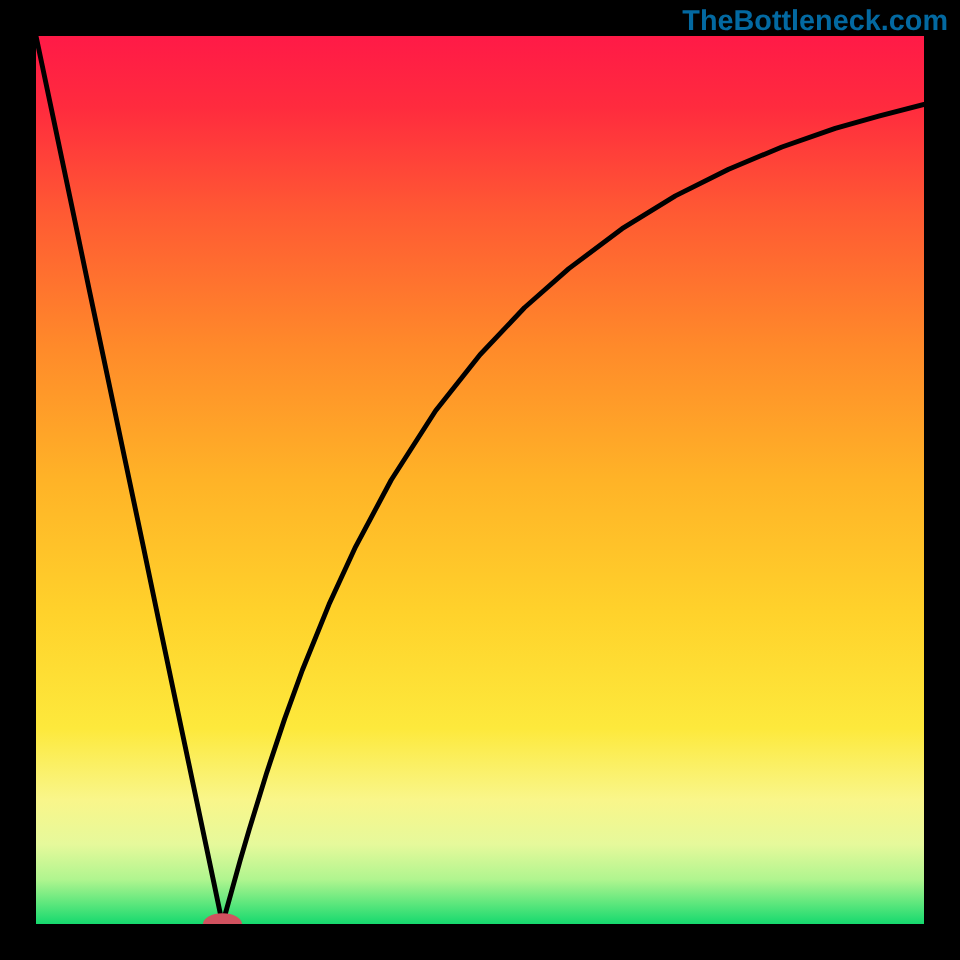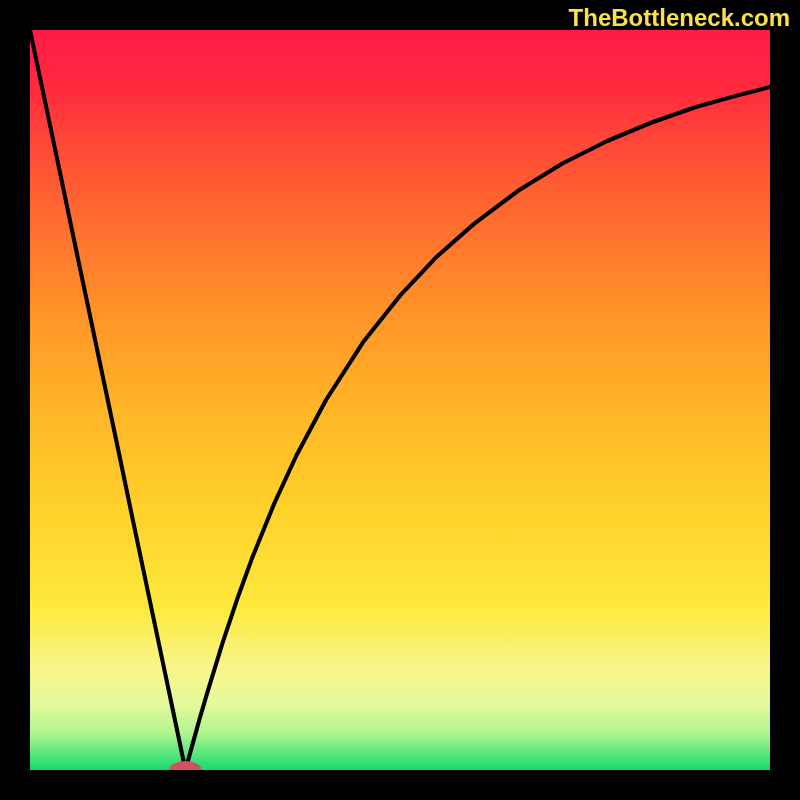--- a/index.html
+++ b/index.html
@@ -21,21 +21,21 @@
     position: absolute;
     left: 30px;
     top: 30px;
     width: 740px;
     height: 740px;
   }
   #watermark {
     position: absolute;
     top: 4px;
     right: 10px;
-    color: #fde047;
+    color: #0369a1;
     font-size: 24px;
     font-weight: 600;
     letter-spacing: 0px;
     user-select: none;
   }
 </style>
 </head>
 <body>
 
 <div id="outer">

